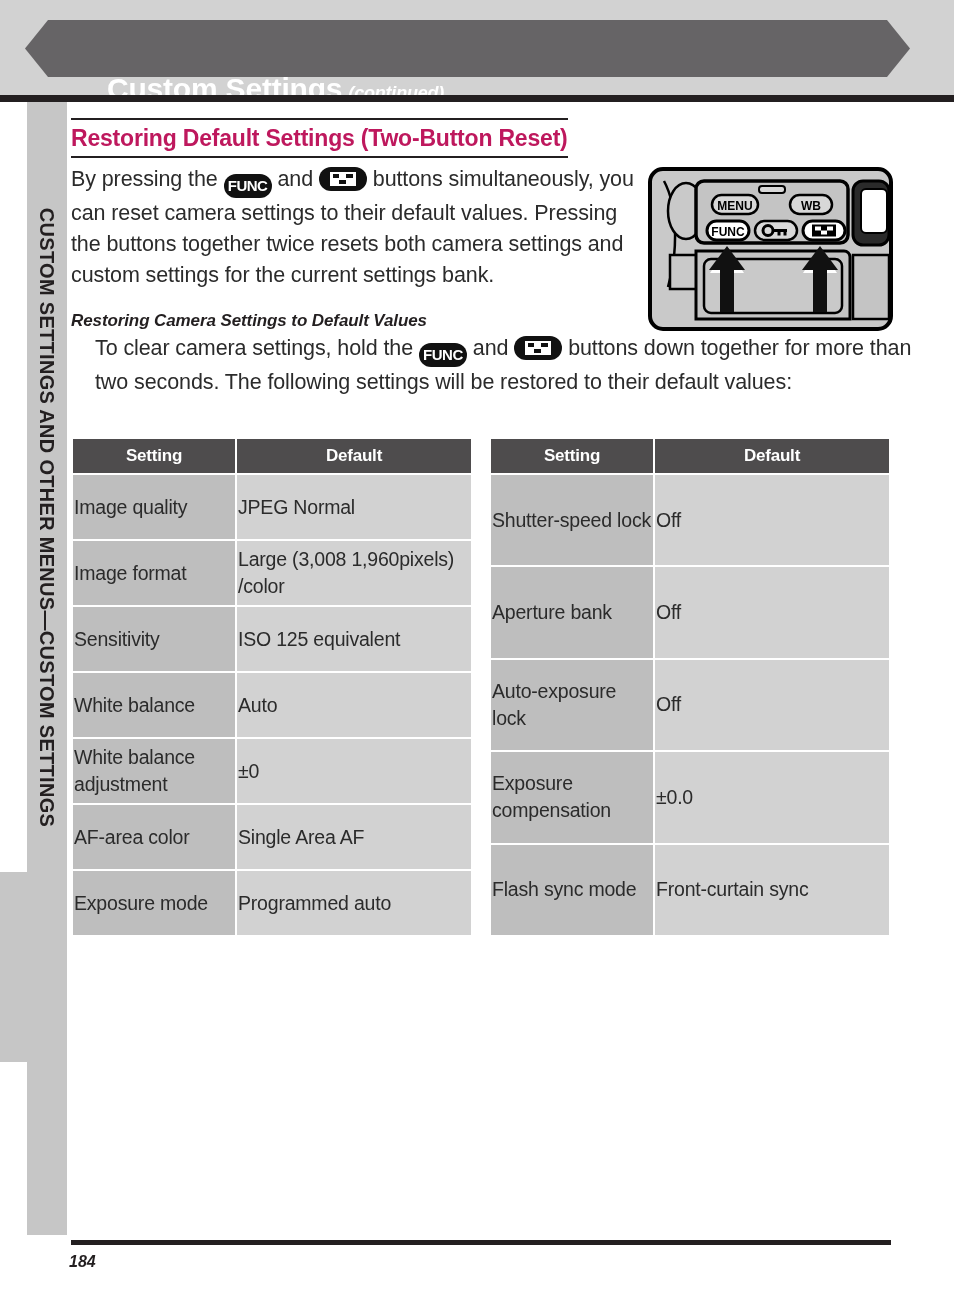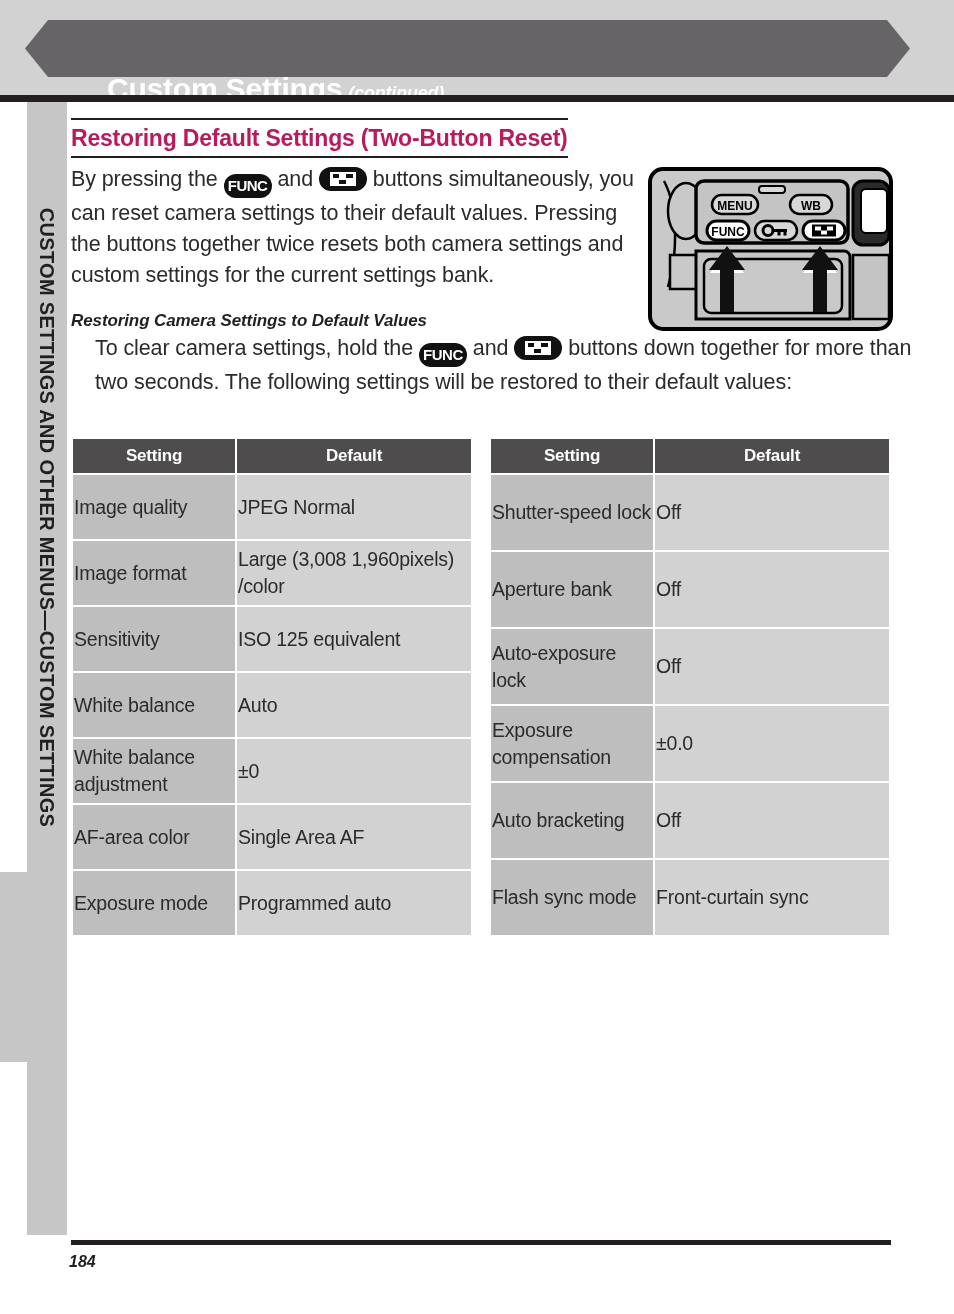--- a/index.html
+++ b/index.html
@@ -390,24 +390,20 @@
       </tr>
       <tr>
         <td class="k">Auto-exposure lock</td>
         <td class="v">Off</td>
       </tr>
       <tr>
         <td class="k">Exposure compensation</td>
         <td class="v">±0.0</td>
       </tr>
       <tr>
-        <td class="k">Auto bracketing</td>
-        <td class="v">Off</td>
-      </tr>
-      <tr>
         <td class="k">Flash sync mode</td>
         <td class="v">Front-curtain sync</td>
       </tr>
     </tbody>
   </table>
 </div>
 
 <div class="footer-rule"></div>
 <div class="page-no">184</div>
 

